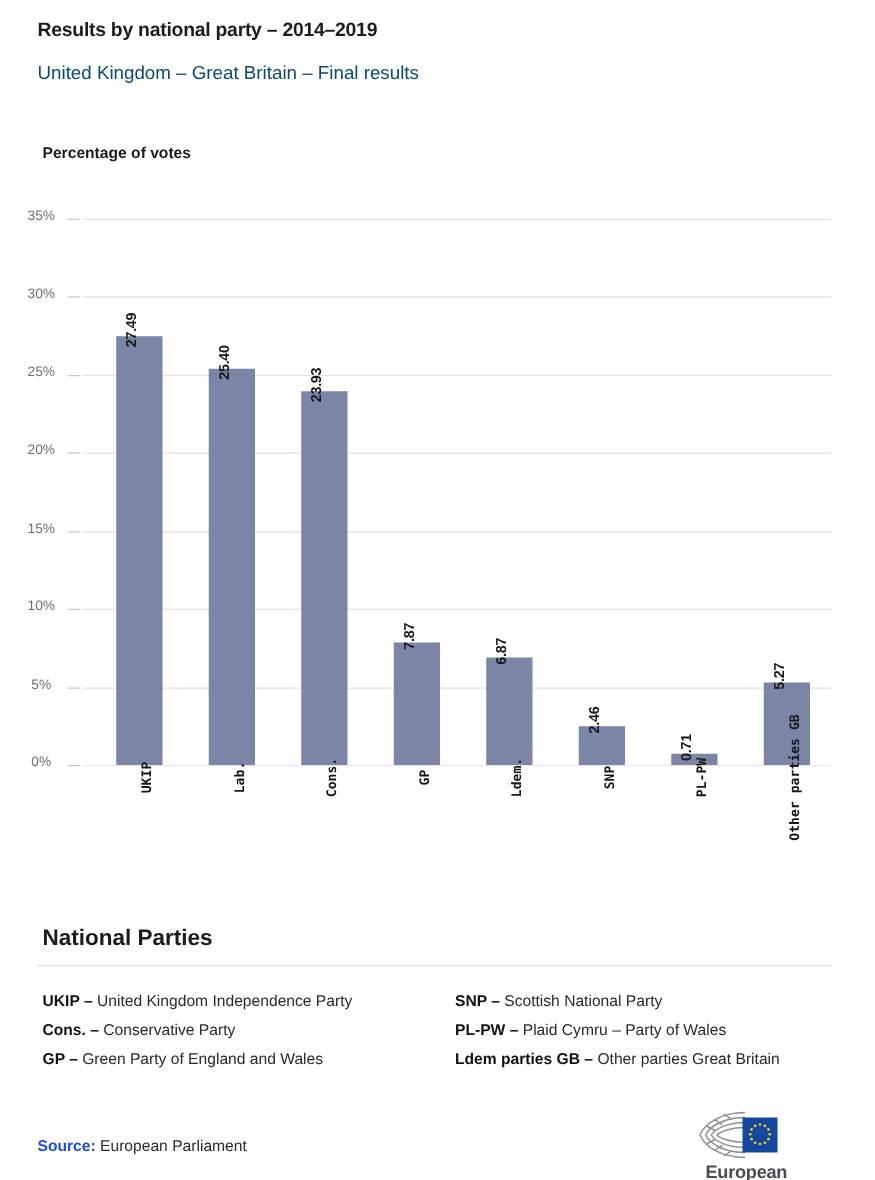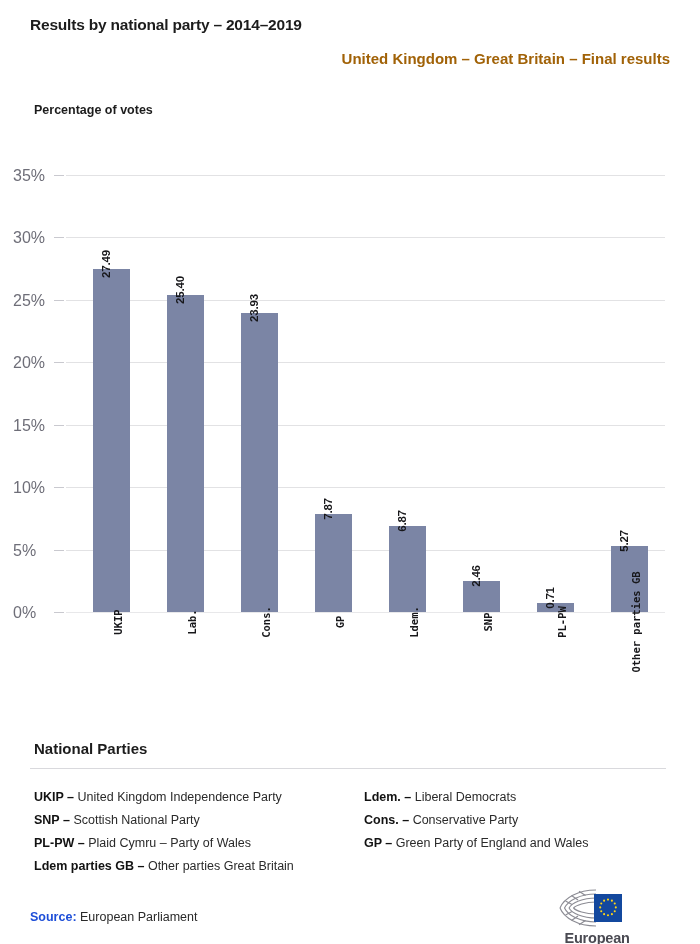--- a/index.html
+++ b/index.html
@@ -20,30 +20,29 @@
   .title {
     font-size: 15.5px;
     font-weight: bold;
     letter-spacing: -0.2px;
     color: #1c1c1c;
     margin: 0;
     white-space: nowrap;
   }
   .subtitle {
     font-size: 15px;
-    font-weight: 700;
-    color: #a16207;
+    font-weight: 400;
+    color: #0c4a6e;
     margin: 0;
     padding-top: 16px;
     white-space: nowrap;
-    text-align: right;
   }
   .axis-title {
     position: absolute;
-    left: 34px; top: 103px;
+    left: 34px; top: 115px;
     font-size: 12.5px;
     font-weight: bold;
     color: #1c1c1c;
   }
 
   
   .chart {
     position: absolute;
     left: 0; top: 140px;
     width: 700px; height: 600px;
@@ -57,22 +56,22 @@
     position: absolute;
     left: 0; width: 599px;
     height: 1px;
     background: #e2e2e4;
   }
   .gridline.zero { background: #e8e8ea; }
   .tick-label {
     position: absolute;
     right: 612px;               
     width: 40px;
-    text-align: left;
-    font-size: 16px;
+    text-align: center;
+    font-size: 11px;
     color: #6e6e78;
     transform: translateY(-8px);
     white-space: nowrap;
   }
   .tick-dash {
     position: absolute;
     left: -12px; width: 10px; height: 1px;
     background: #c9c9cf;
   }
 
@@ -111,21 +110,21 @@
     font-family: "DejaVu Sans Mono", monospace;
     font-size: 10.5px;
     font-weight: bold;
     color: #17171a;
     white-space: nowrap;
   }
 
   
   .legend { position: absolute; left: 30px; top: 740px; width: 636px; }
   .legend-title {
-    font-size: 15px;
+    font-size: 18px;
     font-weight: bold;
     color: #1c1c1c;
     margin: 0 0 11px 4px;
   }
   .legend-rule {
     height: 1px;
     background: #d9d9dd;
     width: 636px;
   }
   .legend-grid {
@@ -252,21 +251,20 @@
         </div>
       </div>
   </div>
 </div>
 
 <div class="legend">
   <div class="legend-title">National Parties</div>
   <div class="legend-rule"></div>
   <div class="legend-grid" id="legend-grid">
       <div class="legend-item"><span class="abbr">UKIP –</span><span> United Kingdom Independence Party</span></div>
-      <div class="legend-item"><span class="abbr">Ldem. –</span><span> Liberal Democrats</span></div>
       <div class="legend-item"><span class="abbr">SNP –</span><span> Scottish National Party</span></div>
       <div class="legend-item"><span class="abbr">Cons. –</span><span> Conservative Party</span></div>
       <div class="legend-item"><span class="abbr">PL-PW –</span><span> Plaid Cymru – Party of Wales</span></div>
       <div class="legend-item"><span class="abbr">GP –</span><span> Green Party of England and Wales</span></div>
       <div class="legend-item"><span class="abbr">Ldem parties GB –</span><span> Other parties Great Britain</span></div>
     </div>
 </div>
 
 <div class="footer-source">
   <span class="lbl">Source:</span>

